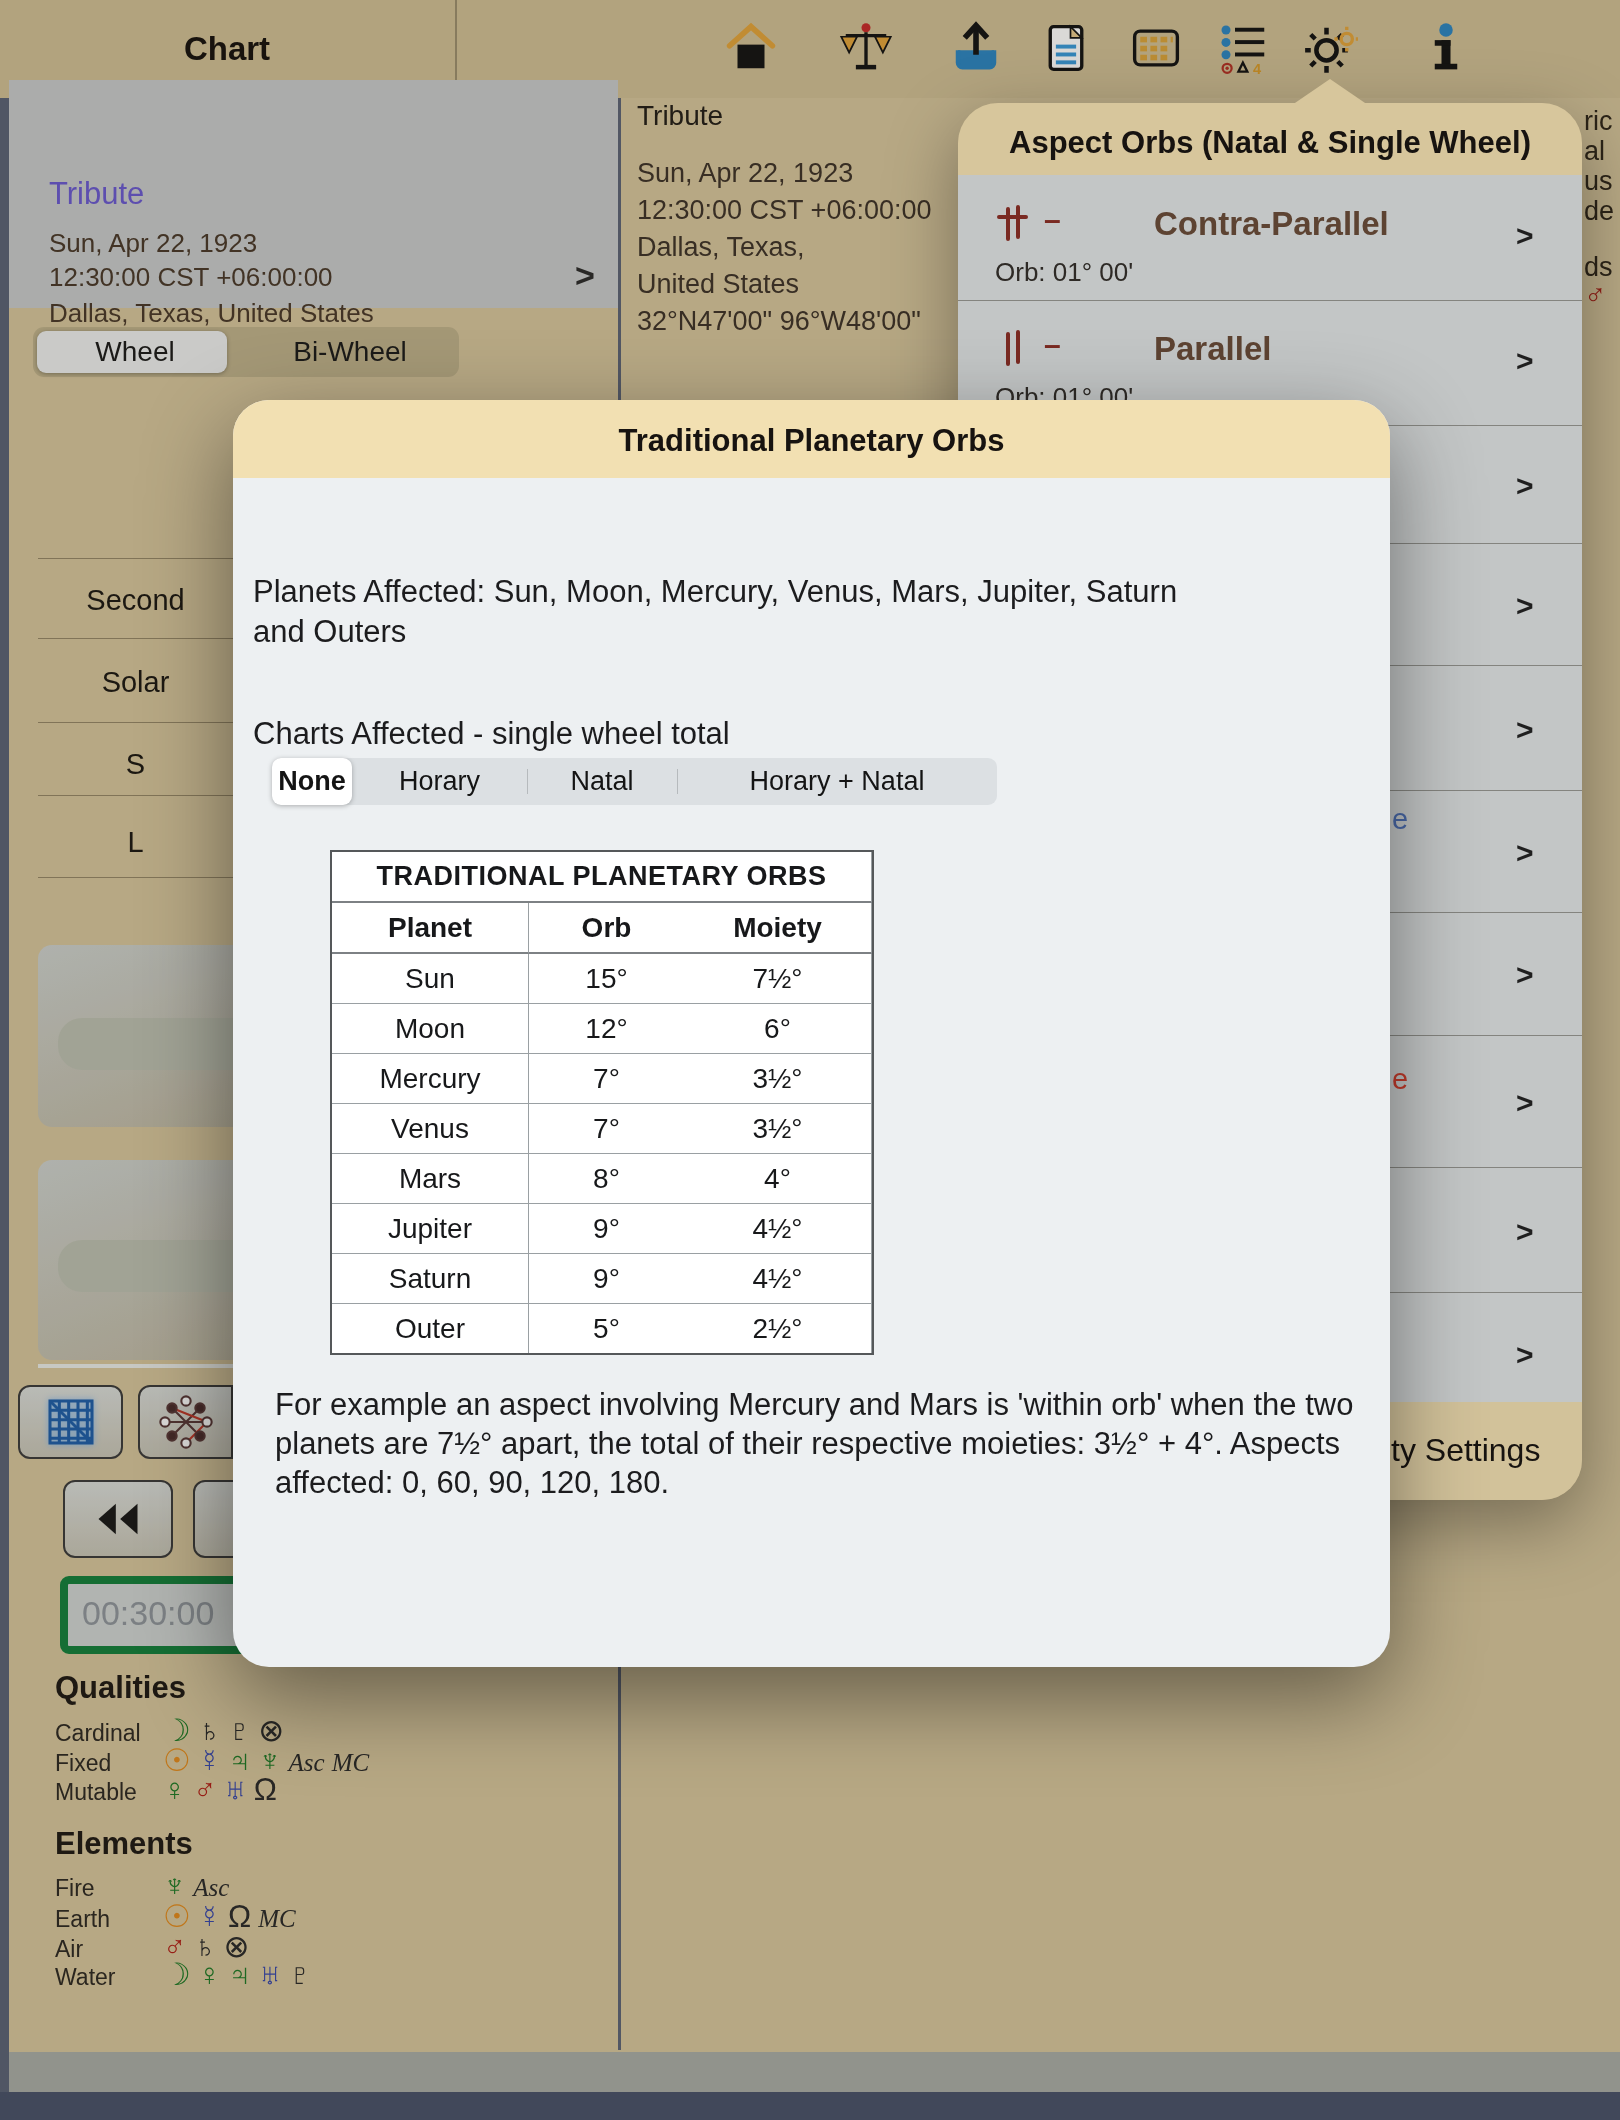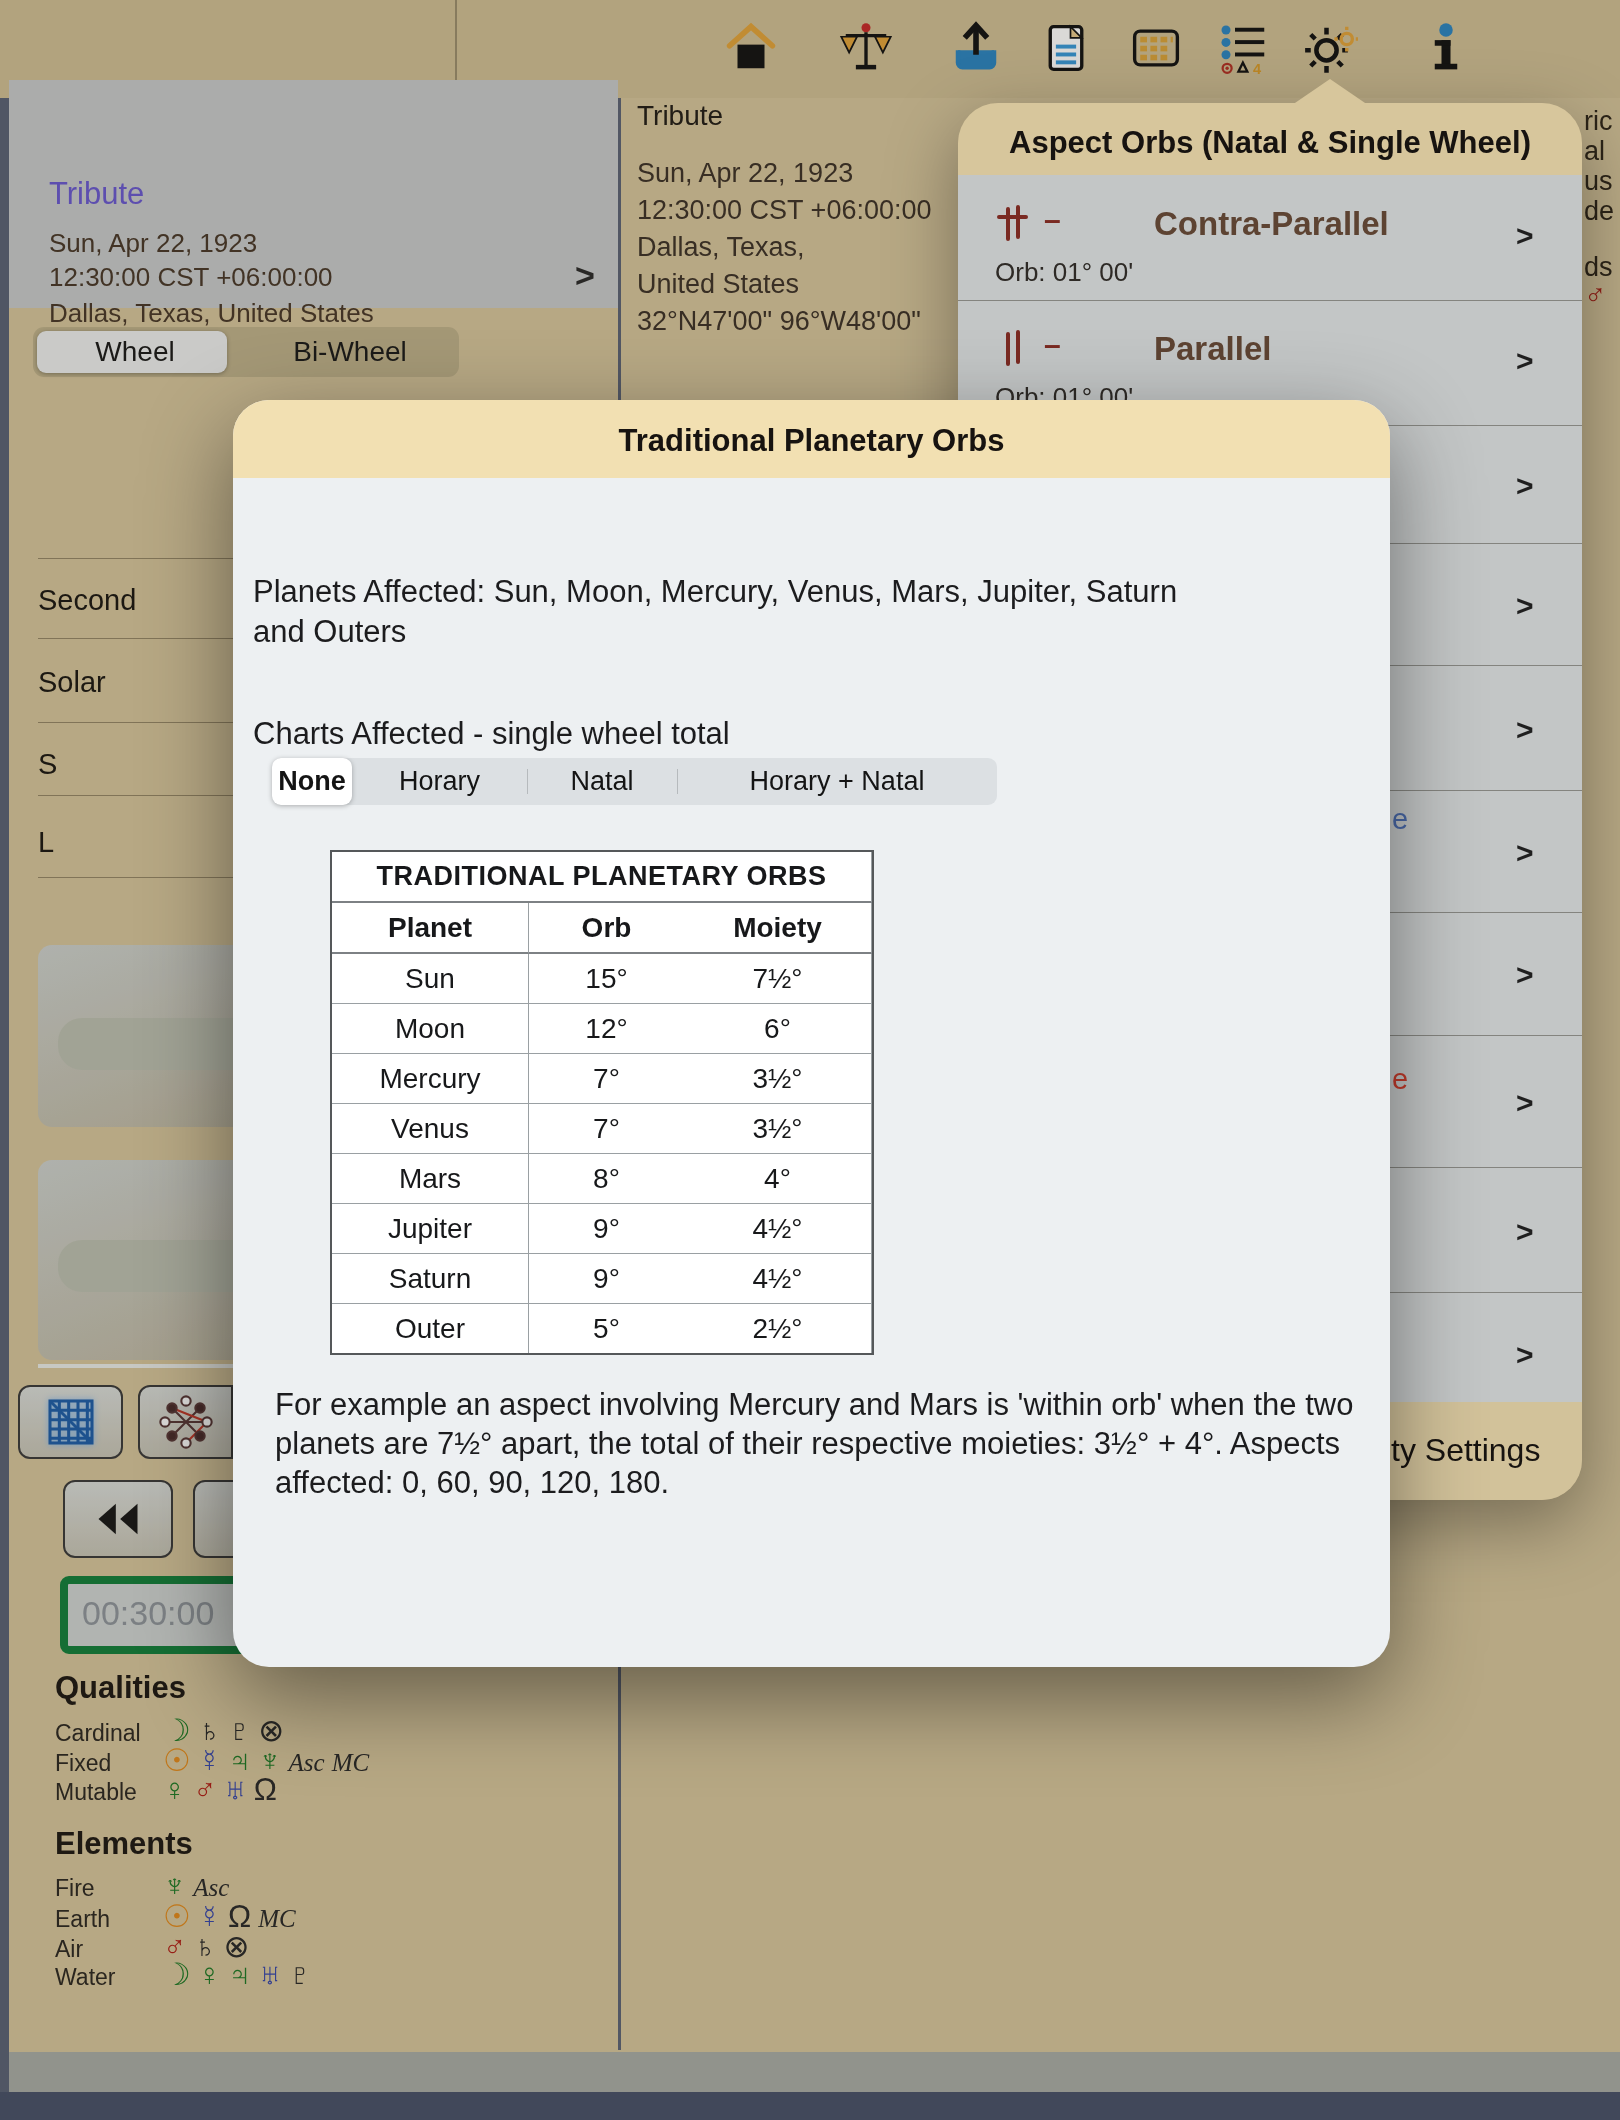--- a/index.html
+++ b/index.html
@@ -22,21 +22,21 @@
   .cc-title{position:absolute;left:40px;top:96px;font-size:31px;color:#6a5ad0;}
   .cc-line{position:absolute;left:40px;font-size:26px;color:#4a3a2b;}
   .cc-chev{position:absolute;left:566px;top:176px;font-size:34px;font-weight:700;color:#2d2d2d;}
 
   .seg-wheel{position:absolute;left:33px;top:327px;width:426px;height:50px;background:#bfb28c;border-radius:11px;}
   .seg-wheel .pill{position:absolute;left:4px;top:4px;width:190px;height:42px;background:#eceeee;border-radius:9px;
     box-shadow:0 1px 4px rgba(0,0,0,.3);}
   .seg-wheel .lbl{position:absolute;top:0;height:50px;line-height:50px;text-align:center;font-size:28px;color:#1c1c1c;}
 
   .l-sep{position:absolute;left:38px;width:196px;height:1px;background:rgba(70,60,40,.45);}
-  .l-frag{position:absolute;left:38px;width:195px;text-align:left;font-size:29px;color:#1d1a15;overflow:hidden;white-space:nowrap;}
+  .l-frag{position:absolute;left:38px;width:195px;text-align:center;font-size:29px;color:#1d1a15;overflow:hidden;white-space:nowrap;}
 
   .ghost-card{position:absolute;left:38px;width:196px;border-radius:14px 0 0 14px;
     background:linear-gradient(160deg,#ccd0cd,#beb8a4);}
   .ghost-pill{position:absolute;left:58px;width:176px;height:52px;border-radius:24px 0 0 24px;background:#bcbfb1;}
   .white-line{position:absolute;left:38px;top:1364px;width:196px;height:4px;background:#e9ebe7;}
 
   .sq-btn{position:absolute;border:2px solid #3c3c3c;border-radius:12px;
     background:linear-gradient(180deg,#d8dbd8,#c7c4b6);display:flex;align-items:center;justify-content:center;padding:0;cursor:pointer;}
   .time-field{position:absolute;left:60px;top:1576px;width:174px;height:62px;border:8px solid #15803d;border-radius:9px;
     background:#ced3d2;font-size:34px;color:#8f969c;line-height:58px;padding-left:14px;overflow:hidden;white-space:nowrap;}
@@ -105,20 +105,21 @@
   .mod-example{position:absolute;left:42px;top:985px;width:1100px;font-size:31px;line-height:39px;color:#1c1c1e;}
 </style>
 </head>
 <body>
 
 <div id="screen">
 
   <div id="base">
 
     <div class="toolbar">
+      <div class="toolbar-title">Chart</div>
       <div class="tb-divider"></div>
 
       <button class="tb-icon" style="left:722px">
         <svg width="54" height="54" viewBox="0 0 48 48">
           <path d="M5 22 L24 5 L43 22" fill="none" stroke="#e2a43c" stroke-width="5" stroke-linecap="round"></path>
           <rect x="12" y="21" width="24" height="21" fill="#151515"></rect>
         </svg>
       </button>
       <button class="tb-icon" style="left:837px">
         <svg width="54" height="54" viewBox="0 0 48 48">

